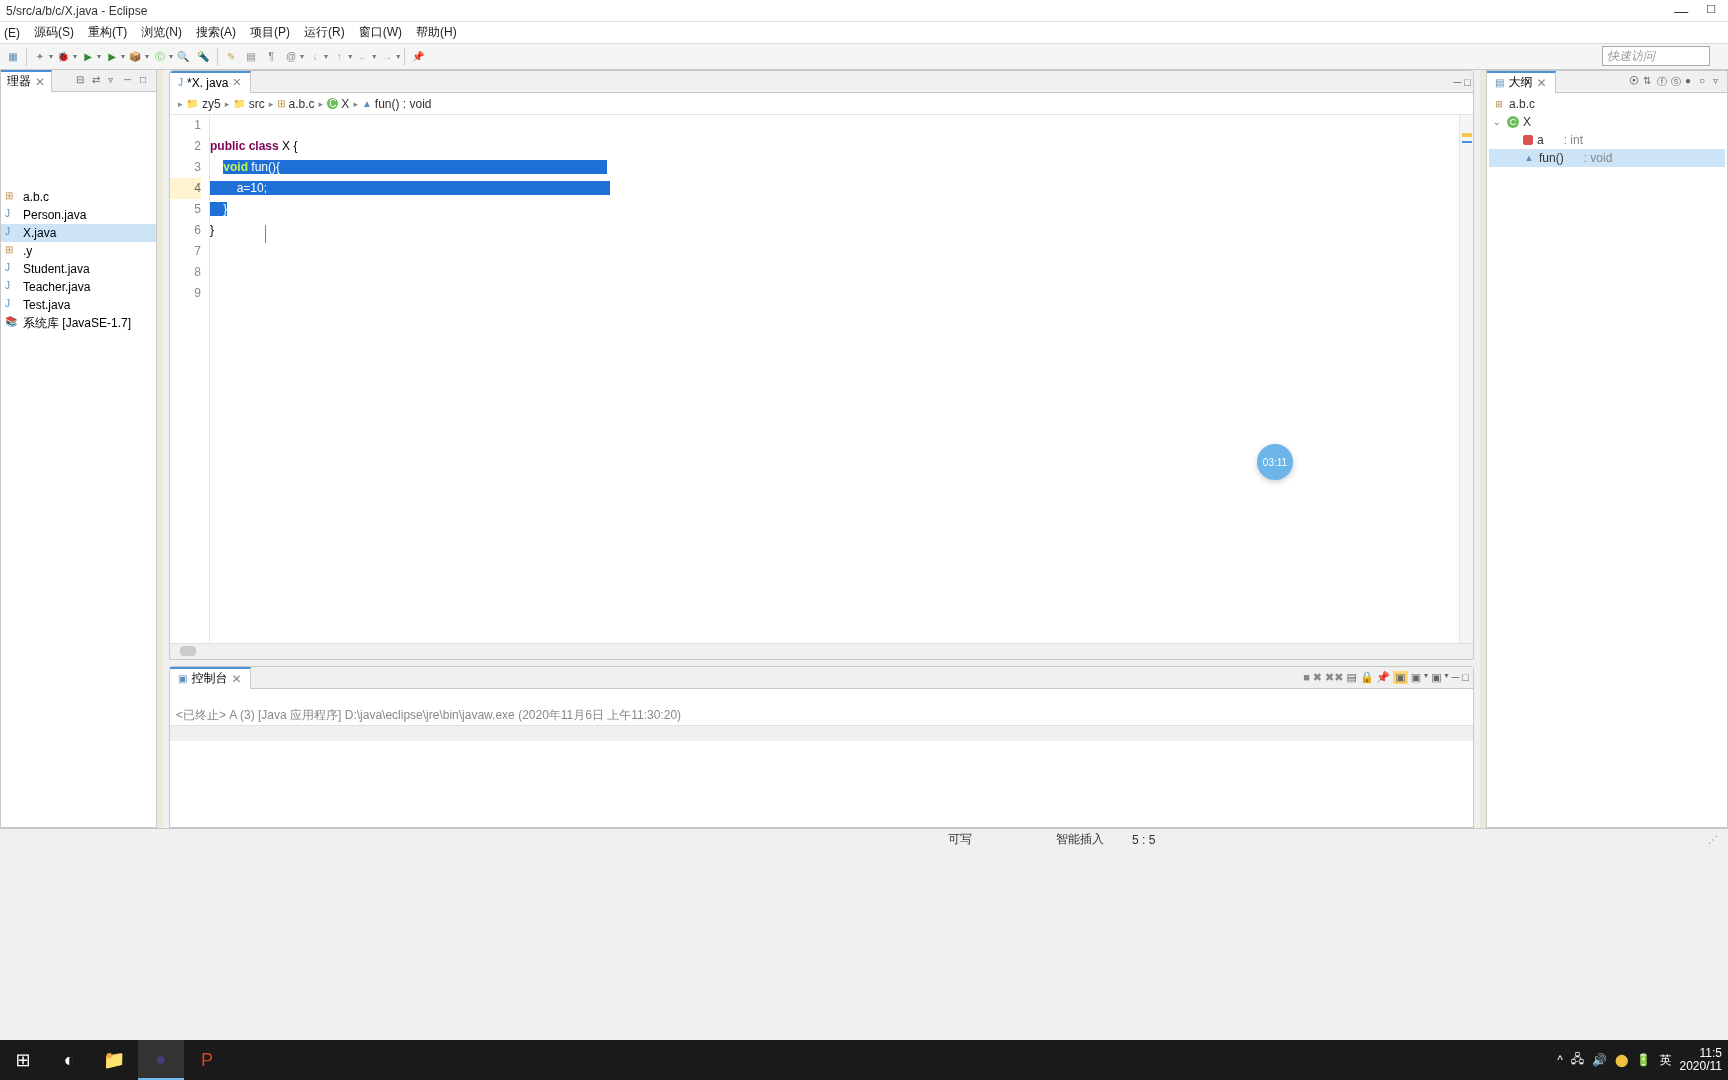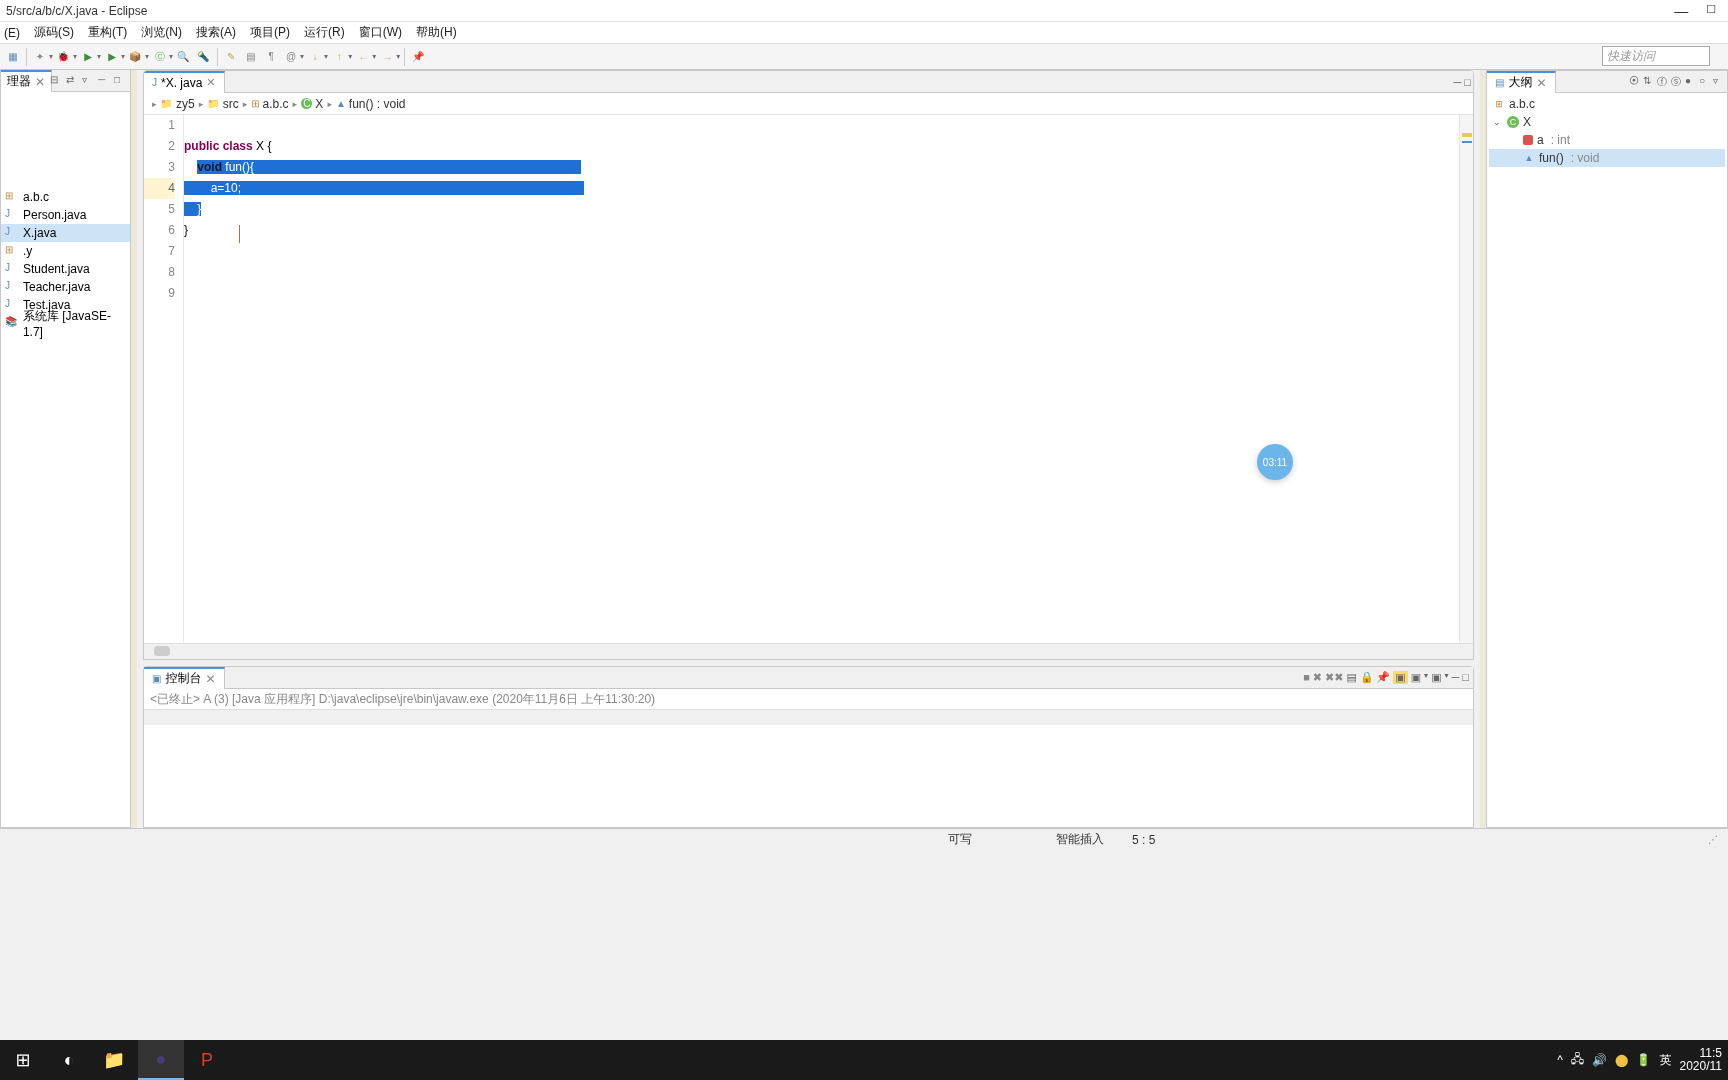--- a/index.html
+++ b/index.html
@@ -14,21 +14,21 @@
 .menu-bar .mi { color: #222; cursor: default; }
 
 .toolbar { height: 26px; background: #f5f5f5; display: flex; align-items: center; gap: 2px; padding: 0 4px; border-bottom: 1px solid #c8c8c8; position: relative; }
 .tb-btn { width: 18px; height: 18px; border-radius: 2px; display: flex; align-items: center; justify-content: center; font-size: 10px; }
 .tb-sep { width: 1px; height: 18px; background: #ccc; margin: 0 2px; }
 .tb-dd { font-size: 8px; color: #777; margin-left: -2px; }
 .quick-access { position: absolute; right: 18px; top: 2px; width: 108px; height: 20px; border: 1px solid #aaa; background: #fff; display: flex; align-items: center; padding: 0 4px; color: #999; font-style: italic; }
 
 .main-area { display: flex; height: 758px; }
 
-.left-panel { width: 131px; background: #fff; border: 1px solid #c8c8c8; border-top: none; display: flex; flex-direction: column; }
+.left-panel { width: 157px; background: #fff; border: 1px solid #c8c8c8; border-top: none; display: flex; flex-direction: column; }
 .left-tab-bar { height: 22px; display: flex; align-items: center; border-bottom: 1px solid #c8c8c8; background: #f0f0f0; position: relative; }
 .left-tab { background: #fff; height: 22px; display: flex; align-items: center; padding: 0 6px; border-right: 1px solid #c8c8c8; border-top: 2px solid #4a90d9; }
 .lt-tools { position: absolute; right: 2px; display: flex; gap: 2px; }
 .lt-tools span { width: 14px; height: 14px; font-size: 10px; color: #666; }
 
 .tree { flex: 1; padding-top: 96px; }
 .tree-item { height: 18px; display: flex; align-items: center; padding-left: 4px; gap: 4px; }
 .tree-item.selected { background: #cde4f7; }
 .ti-icon { width: 14px; height: 14px; display: inline-block; }
 
@@ -44,55 +44,55 @@
 .bc-ico { font-size: 10px; }
 
 .code-area { flex: 1; display: flex; position: relative; font-family: Consolas, monospace; font-size: 16px; }
 .gutter { width: 40px; background: #fff; text-align: right; padding-right: 8px; color: #888; border-right: 1px solid #e8e8e8; }
 .gutter .ln { height: 21px; line-height: 21px; }
 .gutter .ln.warn { background: #fff3d0; color: #666; position: relative; }
 .code-text { flex: 1; position: relative; }
 .code-line { height: 21px; line-height: 21px; white-space: pre; }
 .kw { color: #7f0055; font-weight: bold; }
 .sel-bg { background: #1e6fd6; color: #fff; }
-.sel-bg .kw { color: #0f172a; }
+.sel-bg .kw { color: #bef264; }
 .cursor-line { position: absolute; left: 55px; top: 110px; width: 1px; height: 18px; background: #a07c3c; }
 
 .ruler { width: 14px; background: #f5f5f5; border-left: 1px solid #e4e4e4; position: relative; }
 .ruler-mark { position: absolute; left: 2px; width: 10px; height: 2px; background: #4a90d9; }
 .ruler-warn { position: absolute; left: 2px; width: 10px; height: 4px; background: #ecc94b; }
 
 .hscroll { height: 16px; background: #f0f0f0; border-top: 1px solid #e0e0e0; position: relative; }
 .hscroll-thumb { position: absolute; left: 10px; top: 2px; height: 10px; width: 16px; background: #ccc; border-radius: 4px; }
 
 .console-box { height: 162px; background: #fff; border: 1px solid #c8c8c8; margin-top: 6px; border-radius: 4px 4px 0 0; display: flex; flex-direction: column; }
 .con-tab-row { height: 22px; background: #f0f0f0; display: flex; align-items: center; border-bottom: 1px solid #c8c8c8; position: relative; }
 .con-tab { height: 22px; background: #fff; display: flex; align-items: center; padding: 0 8px; gap: 4px; border-right: 1px solid #c8c8c8; border-top: 2px solid #4a90d9; }
 .con-tools { position: absolute; right: 4px; display: flex; gap: 3px; }
 .con-tools span { font-size: 11px; color: #666; }
-.con-header { height: 20px; padding: 0 6px; color: #888; display: flex; align-items: center; }
+.con-header { height: 20px; padding: 0 6px; color: #888; display: flex; align-items: center; margin-top: 16px; }
 .con-body { flex: 1; padding: 0 6px; font-family: Consolas, monospace; font-size: 13px; }
 .con-hscroll { height: 16px; background: #f0f0f0; border-top: 1px solid #e0e0e0; }
 
 .outline-panel { width: 242px; background: #fff; border: 1px solid #c8c8c8; display: flex; flex-direction: column; }
 .out-tab-row { height: 22px; background: #f0f0f0; display: flex; align-items: center; border-bottom: 1px solid #c8c8c8; position: relative; }
 .out-tab { height: 22px; background: #fff; display: flex; align-items: center; padding: 0 8px; gap: 4px; border-right: 1px solid #c8c8c8; border-top: 2px solid #4a90d9; }
 .out-tools { position: absolute; right: 2px; display: flex; gap: 2px; }
 .out-tools span { font-size: 10px; color: #666; width: 12px; }
 .out-tree { flex: 1; padding: 2px; }
 .out-item { height: 18px; display: flex; align-items: center; gap: 4px; padding-left: 4px; }
 .out-item.lv2 { padding-left: 34px; }
 .out-item.selected { background: #cde4f7; }
 .out-exp { width: 10px; font-size: 9px; color: #666; }
 .out-ico { width: 12px; height: 12px; border-radius: 50%; font-size: 9px; display: flex; align-items: center; justify-content: center; }
 .ico-green { background: #6bbf59; color: #fff; }
 .ico-red { background: #d9534f; color: #fff; border-radius: 2px; width: 10px; height: 10px; }
 .ico-blue { color: #5b8db8; }
 .out-txt { color: #333; }
-.out-type { color: #888; margin-left: 3px; }
+.out-type { color: #888; margin-left: 16px; }
 
 .status-bar { height: 22px; background: #f0f0f0; border-top: 1px solid #c8c8c8; display: flex; align-items: center; position: relative; }
 .sb-item { position: absolute; color: #333; }
 
 .taskbar { position: absolute; bottom: 0; left: 0; right: 0; height: 40px; background: #1a1a1a; display: flex; align-items: center; }
 .tb-app { width: 46px; height: 40px; display: flex; align-items: center; justify-content: center; font-size: 18px; }
 .tb-app.active { background: #333; border-bottom: 2px solid #76b9ed; }
 .tray { position: absolute; right: 6px; display: flex; align-items: center; gap: 8px; color: #fff; font-size: 11px; }
 .tray-time { text-align: right; line-height: 13px; }
 

